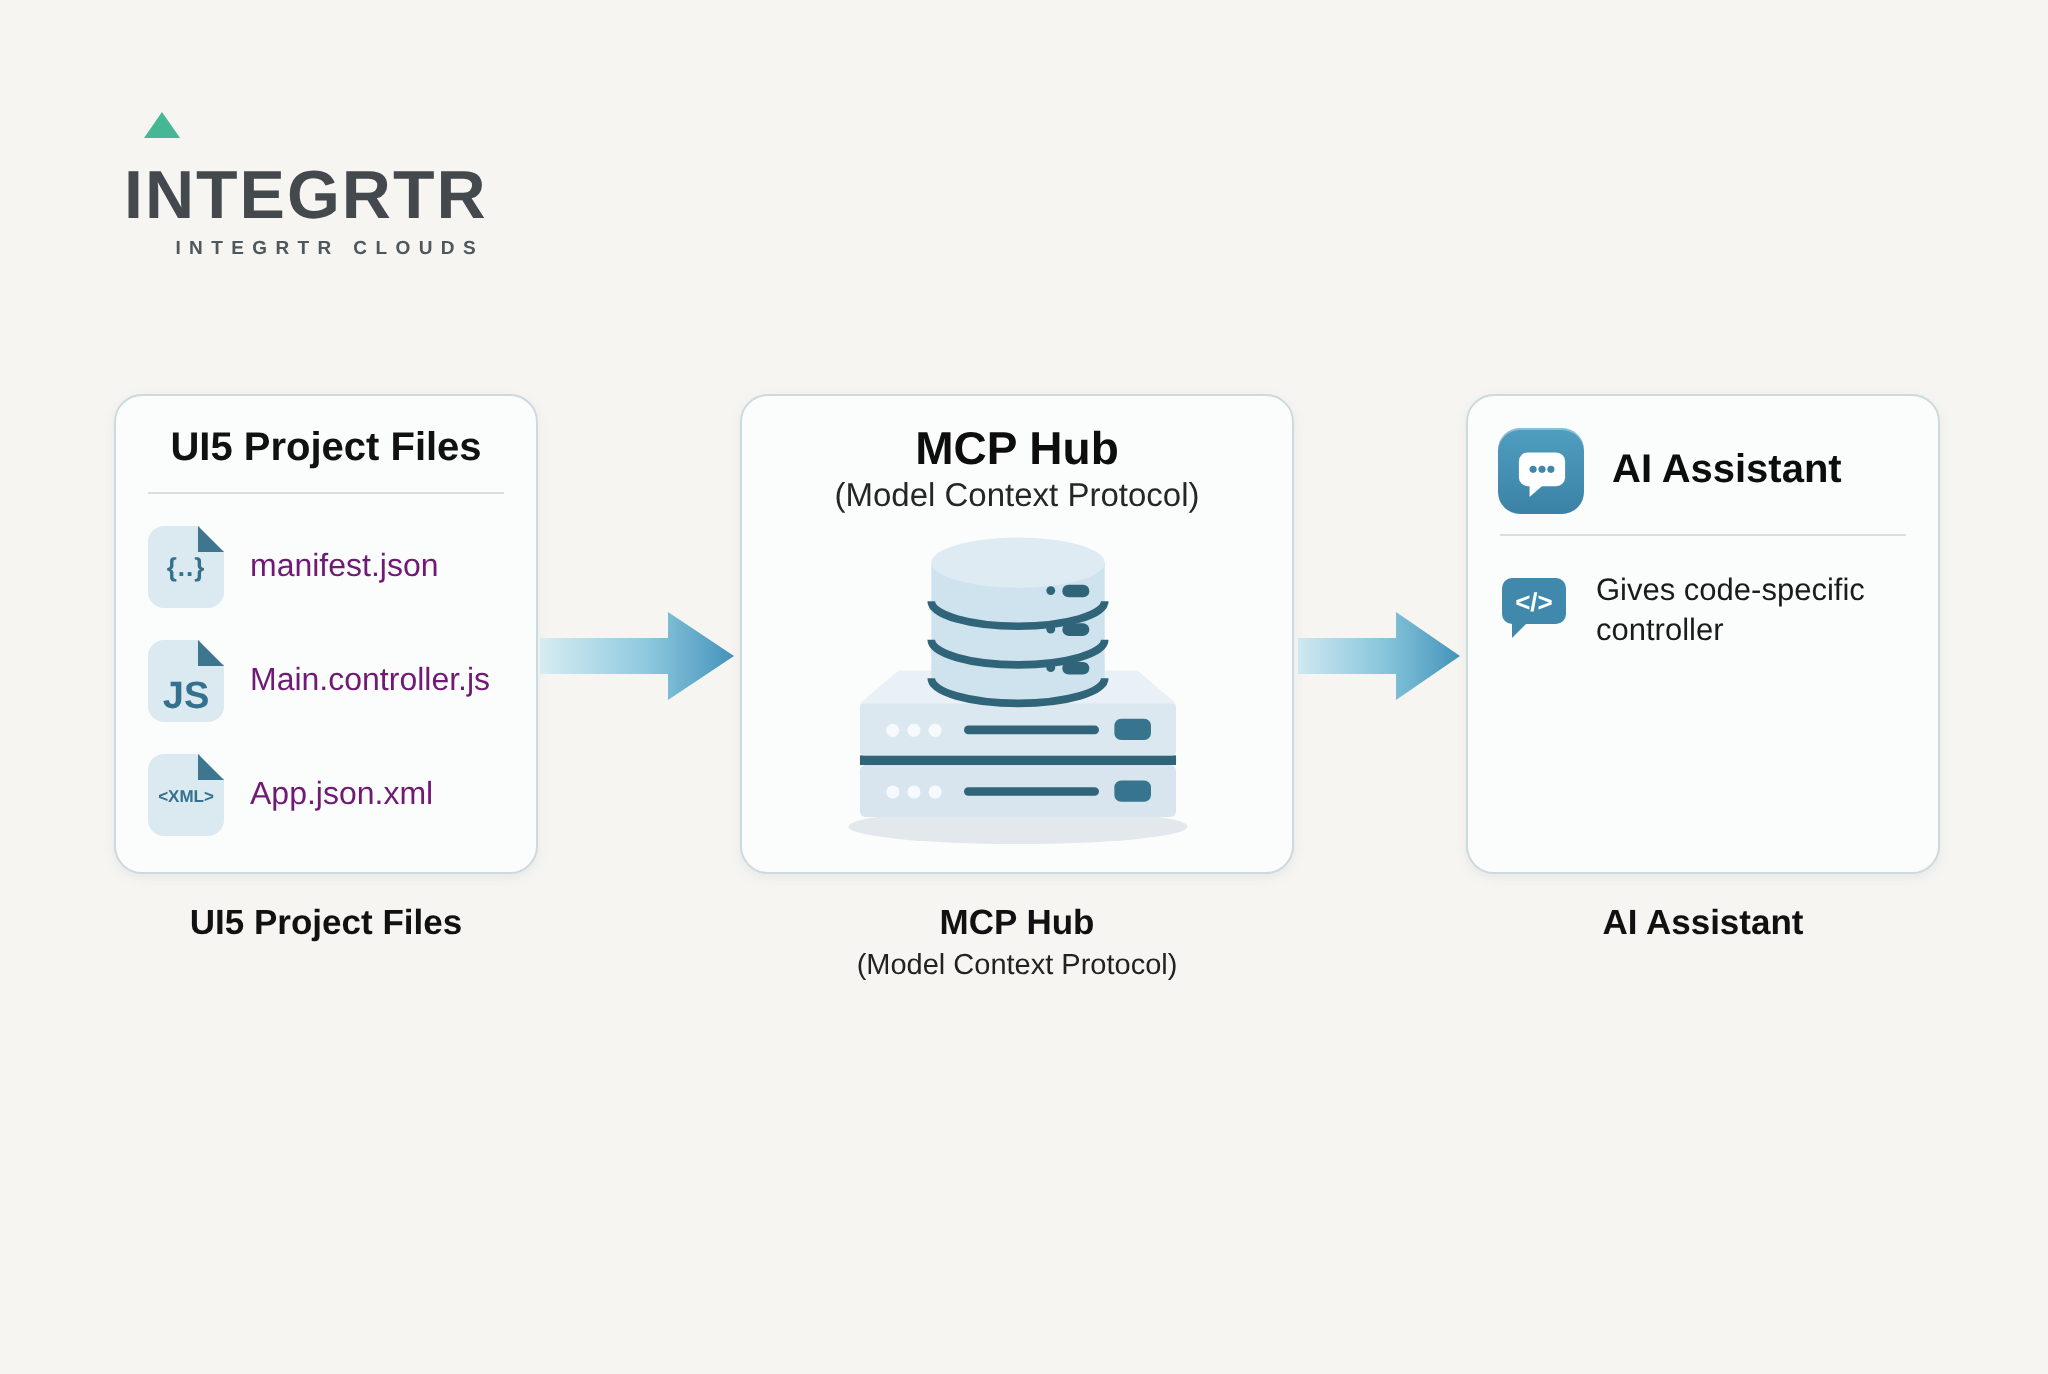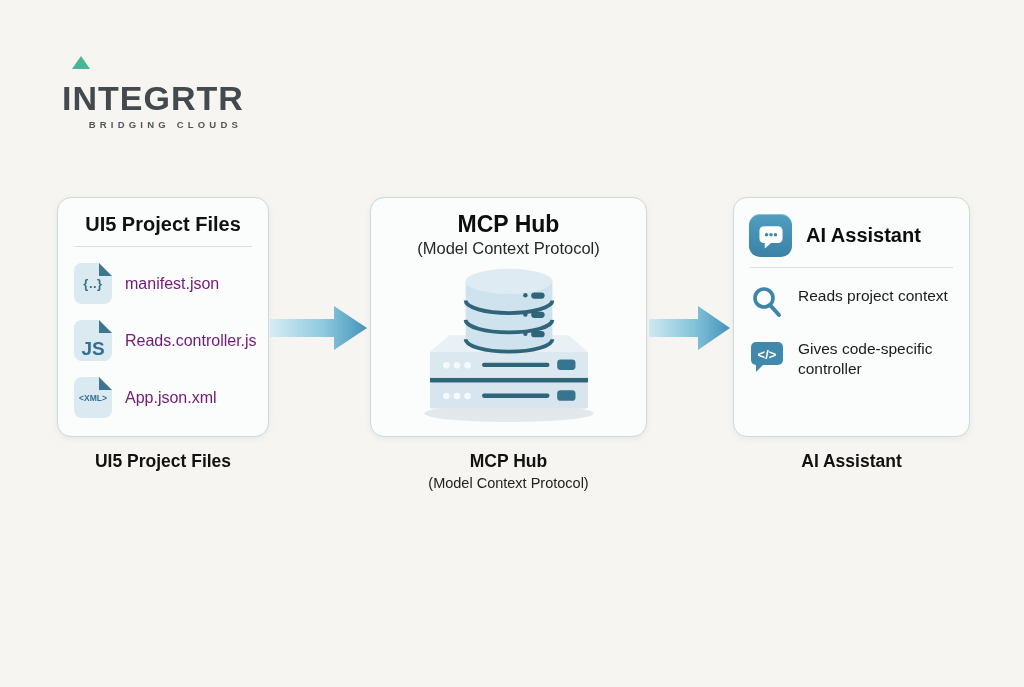--- a/index.html
+++ b/index.html
@@ -101,21 +101,21 @@
   .cap-ui5 { left:57px;  width:212px; }
   .cap-mcp { left:370px; width:277px; }
   .cap-ai  { left:733px; width:237px; }
 </style>
 </head>
 <body>
 
 <div class="logo">
   <div class="logo-triangle"></div>
   <div class="logo-brand">INTEGRTR</div>
-  <div class="logo-tagline">BRIDGING CLOUDS</div>
+  <div class="logo-tagline">INTEGRTR CLOUDS</div>
 </div>
 
 <div class="card card-ui5">
   <div class="ui5-title">UI5 Project Files</div>
   <div class="divider"></div>
 
   <div class="file-row">
     <div class="file-icon">
       <div class="fold-notch"></div>
       <div class="fold"></div>
@@ -123,21 +123,21 @@
     </div>
     <span class="file-name">manifest.json</span>
   </div>
 
   <div class="file-row">
     <div class="file-icon">
       <div class="fold-notch"></div>
       <div class="fold"></div>
       <span class="file-icon-label fi-1">JS</span>
     </div>
-    <span class="file-name">Reads.controller.js</span>
+    <span class="file-name">Main.controller.js</span>
   </div>
 
   <div class="file-row">
     <div class="file-icon">
       <div class="fold-notch"></div>
       <div class="fold"></div>
       <span class="file-icon-label fi-2">&lt;XML&gt;</span>
     </div>
     <span class="file-name">App.json.xml</span>
   </div>
@@ -212,29 +212,20 @@
         <polygon points="11,25 19,25 11,32" fill="#ffffff"></polygon>
         <circle cx="13" cy="16.5" r="2" fill="#3f88ab"></circle>
         <circle cx="18" cy="16.5" r="2" fill="#3f88ab"></circle>
         <circle cx="23" cy="16.5" r="2" fill="#3f88ab"></circle>
       </svg>
     </div>
     <div class="ai-title">AI Assistant</div>
   </div>
   <div class="divider"></div>
 
-  <div class="feature-row">
-    <div class="feature-icon">
-      <svg width="34" height="36" viewBox="0 0 34 36">
-        <circle cx="14" cy="13" r="9" fill="none" stroke="#3e86a9" stroke-width="3.6"></circle>
-        <line x1="20.5" y1="20.5" x2="29" y2="30" stroke="#3e86a9" stroke-width="4" stroke-linecap="round"></line>
-      </svg>
-    </div>
-    <div class="feature-text">Reads project context</div>
-  </div>
 
   <div class="feature-row">
     <div class="feature-icon">
       <svg width="36" height="36" viewBox="0 0 36 36">
         <rect x="2" y="4" width="32" height="23" rx="5" fill="#4189ac"></rect>
         <polygon points="7,26 15,26 7,34" fill="#4189ac"></polygon>
         <text x="18" y="20.5" text-anchor="middle" font-family="Liberation Sans, sans-serif" font-size="13" font-weight="bold" fill="#ffffff">&lt;/&gt;</text>
       </svg>
     </div>
     <div class="feature-text">Gives code-specific controller</div>

